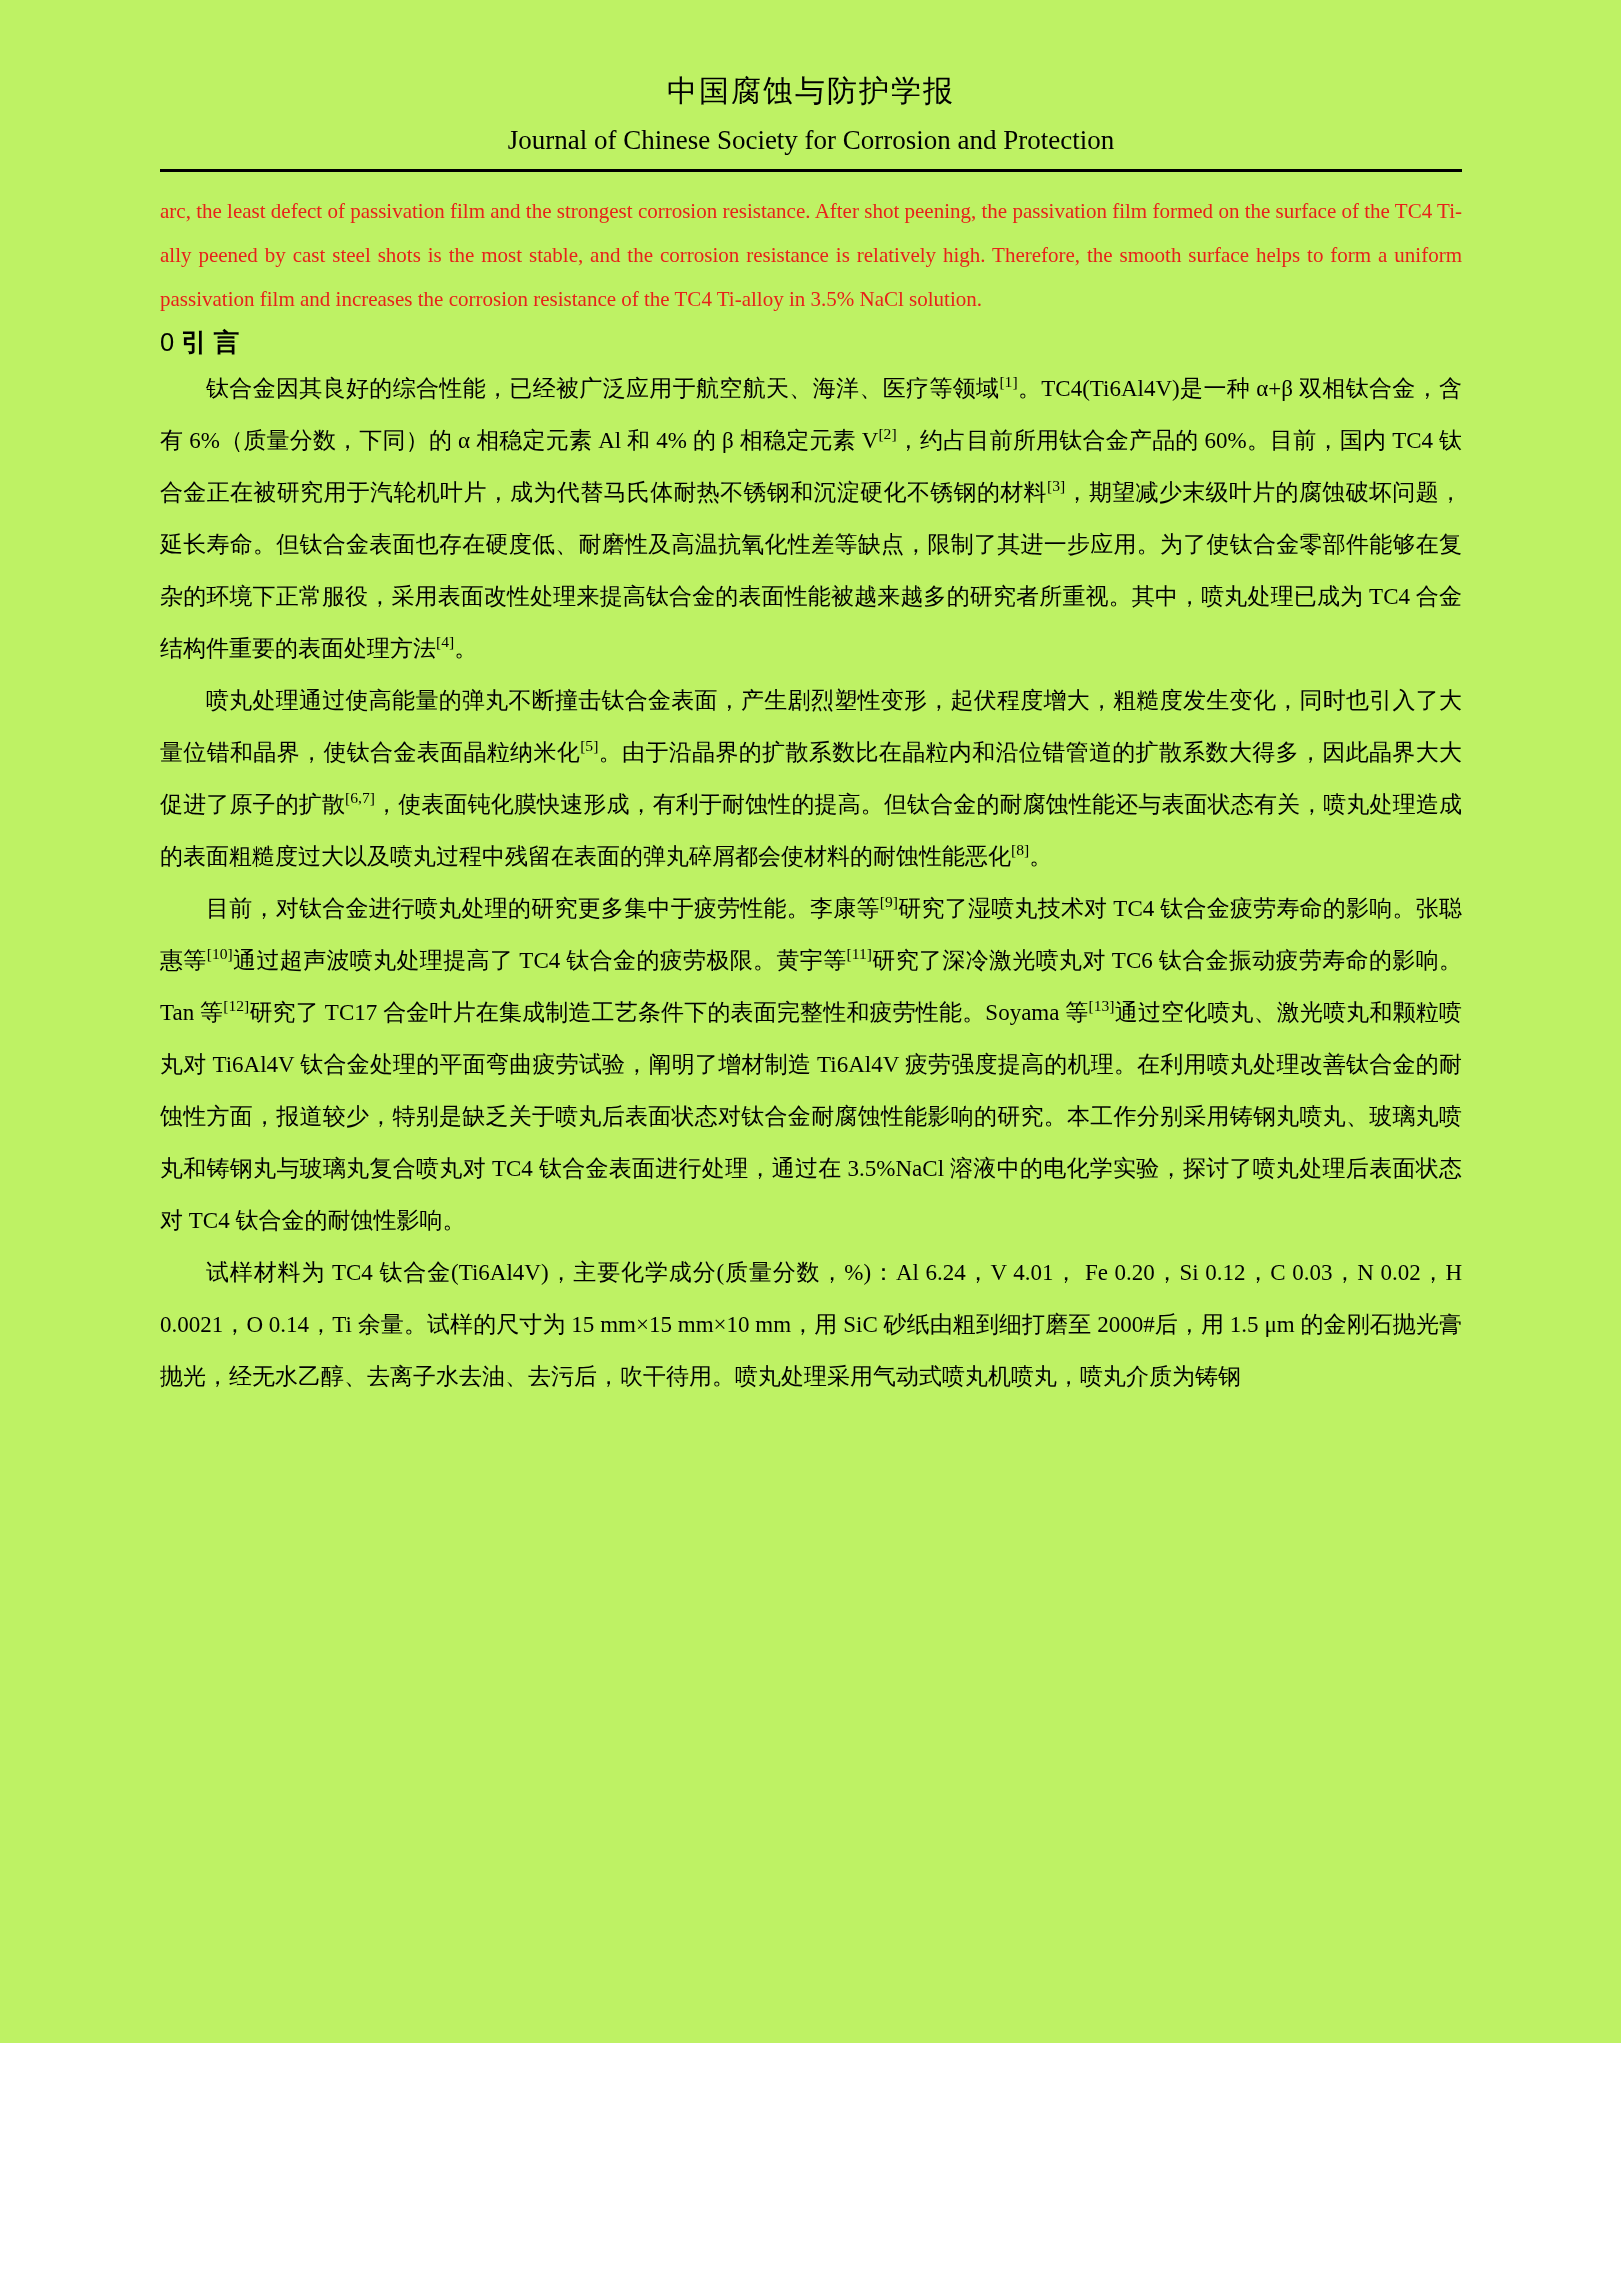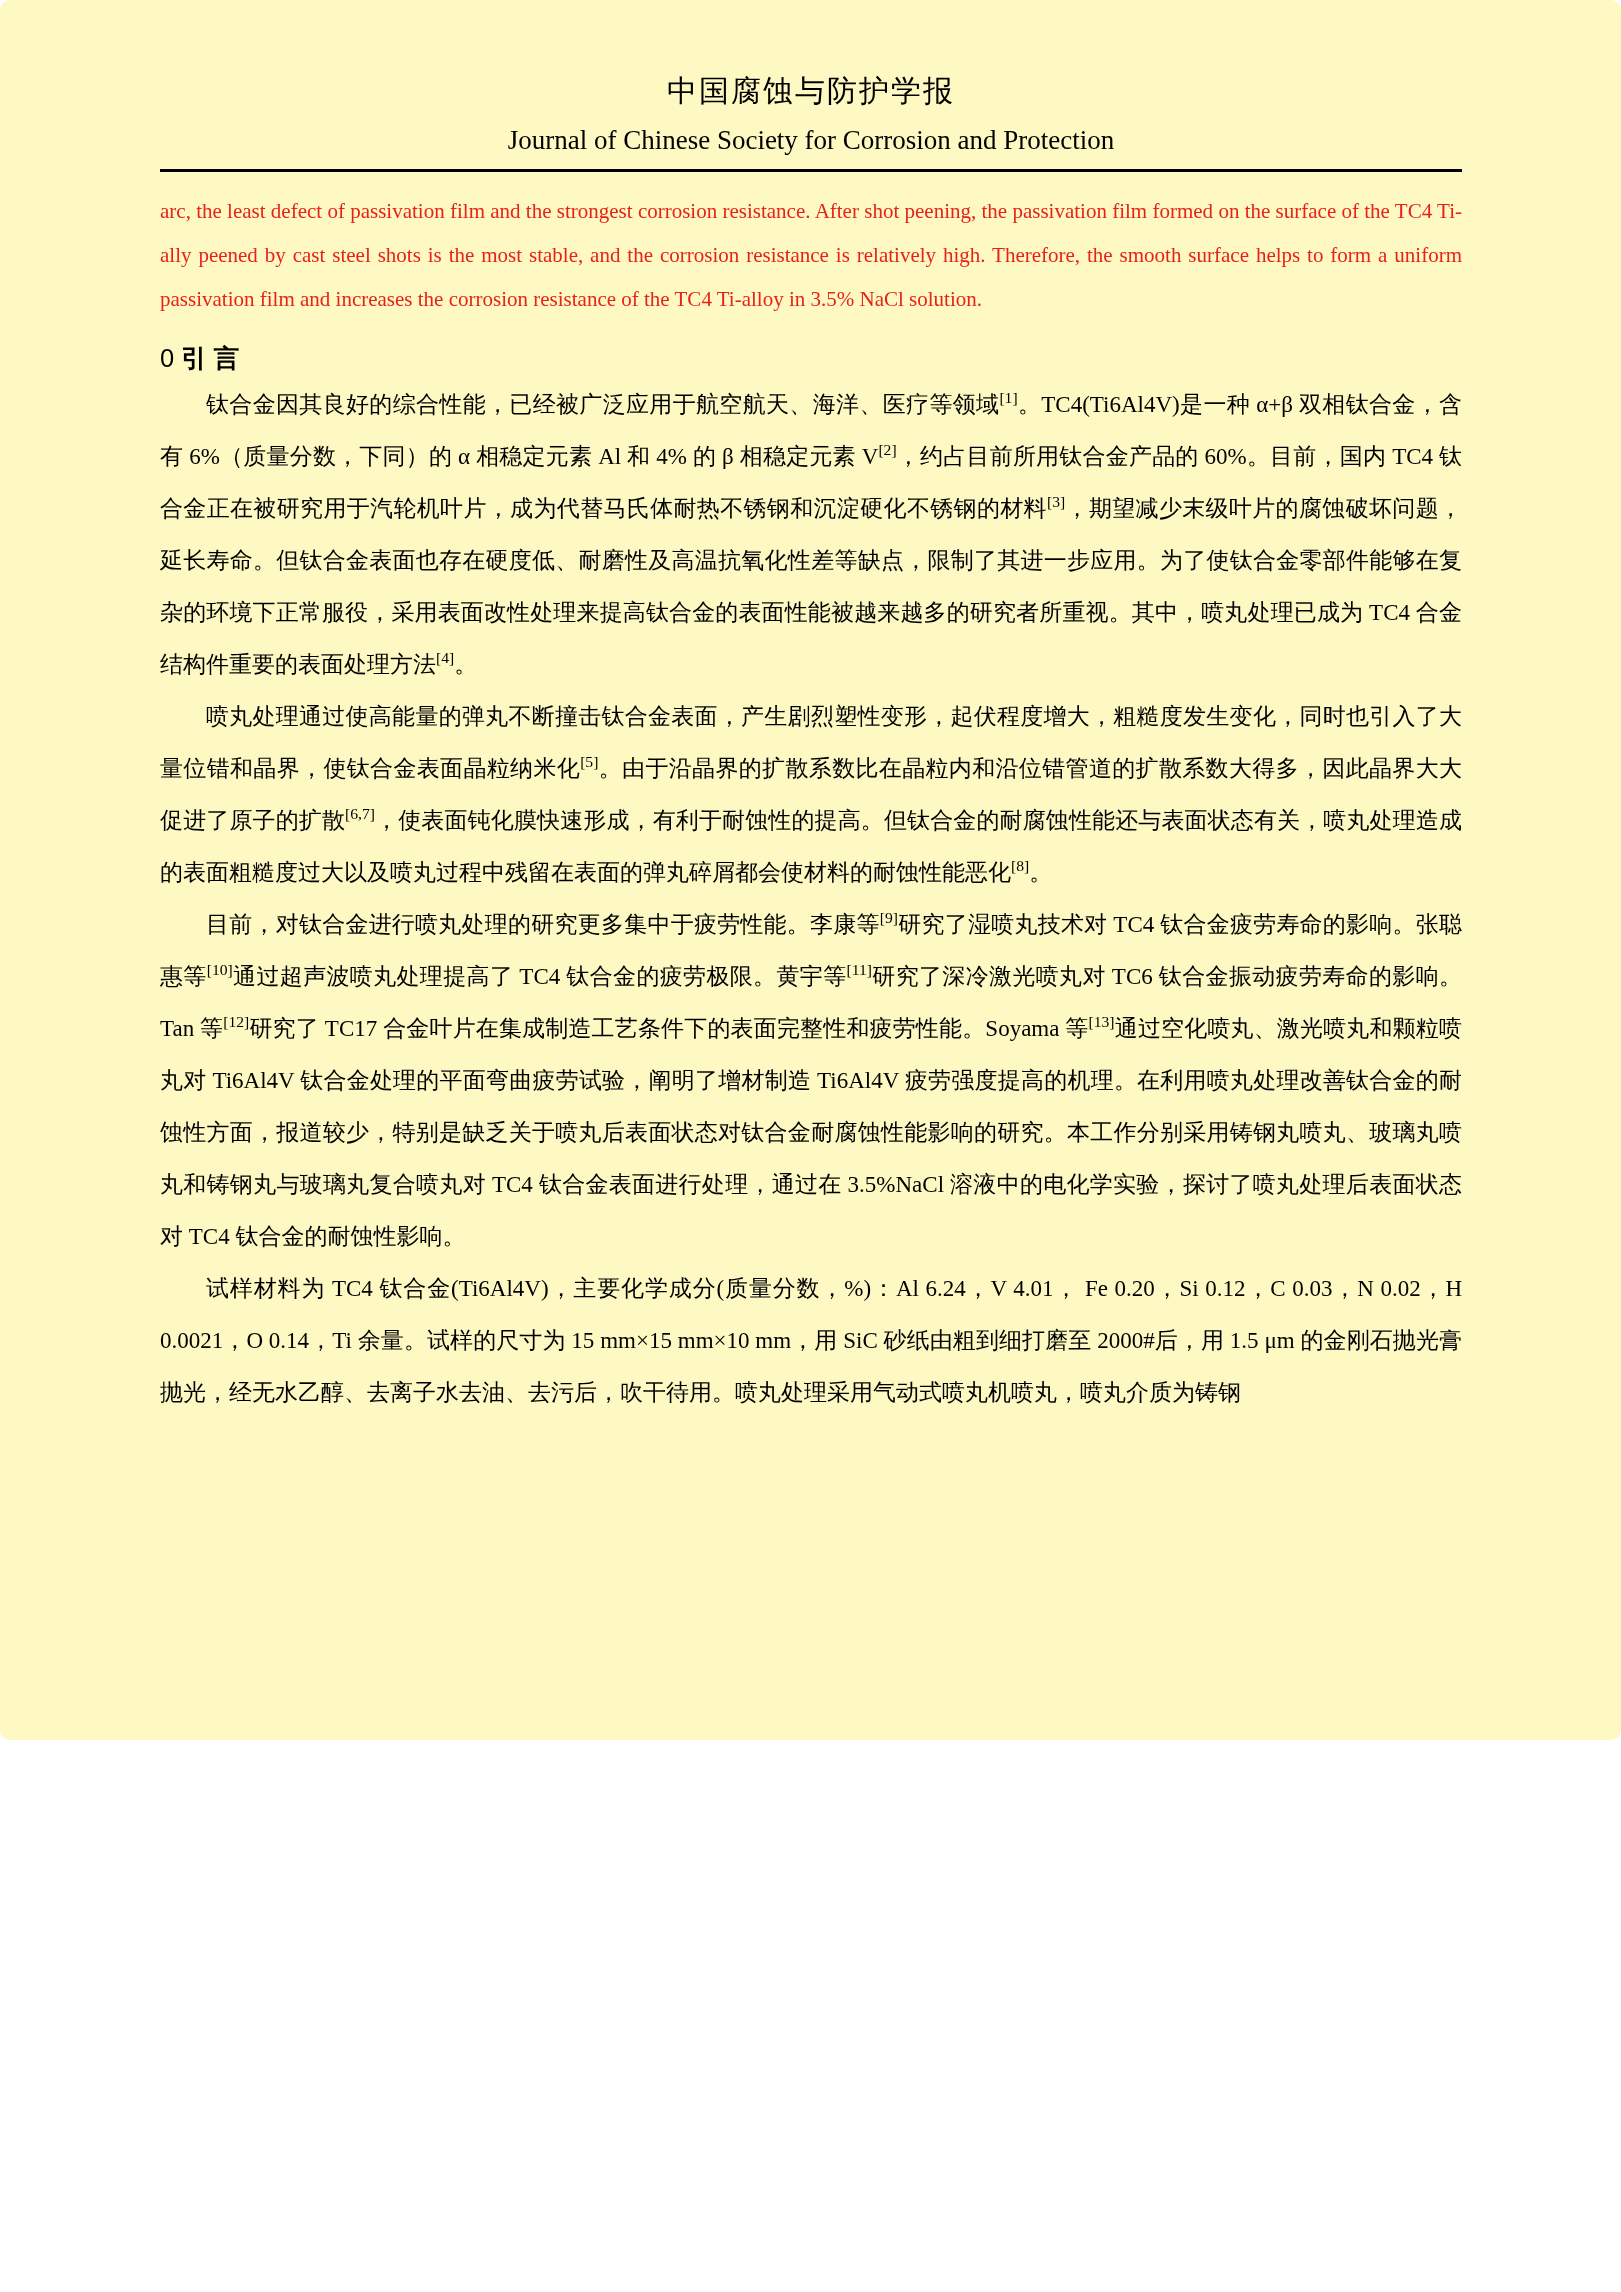--- a/index.html
+++ b/index.html
@@ -8,25 +8,24 @@
     padding: 0;
     background: #ffffff;
   }
   body {
     font-family: "Liberation Serif", "DejaVu Serif", serif;
     color: #000000;
   }
   .page {
     position: relative;
     width: 1621px;
-    height: 1740px;
-    background: #fef9c3;
+    height: 2043px;
+    background: #bef264;
     box-sizing: border-box;
     overflow: hidden;
-    border-radius: 10px;
   }
   .content {
     position: absolute;
     left: 160px;
     top: 0;
     width: 1302px;
   }
 
   
   .masthead {
@@ -74,21 +73,21 @@
   .keywords .kw-label {
     font-weight: bold;
   }
 
   
   .h-section {
     font-family: "Liberation Sans", "DejaVu Sans", sans-serif;
     font-size: 25.5px;
     font-weight: bold;
     line-height: 1.3;
-    margin-top: 21px;
+    margin-top: 5px;
     margin-bottom: 3.9px;
   }
   .h-section.spaced-before {
     margin-top: 33px;
     margin-bottom: 9.8px;
   }
   .h-section .num {
     font-weight: normal;
     font-family: "Liberation Sans", "DejaVu Sans", sans-serif;
   }

